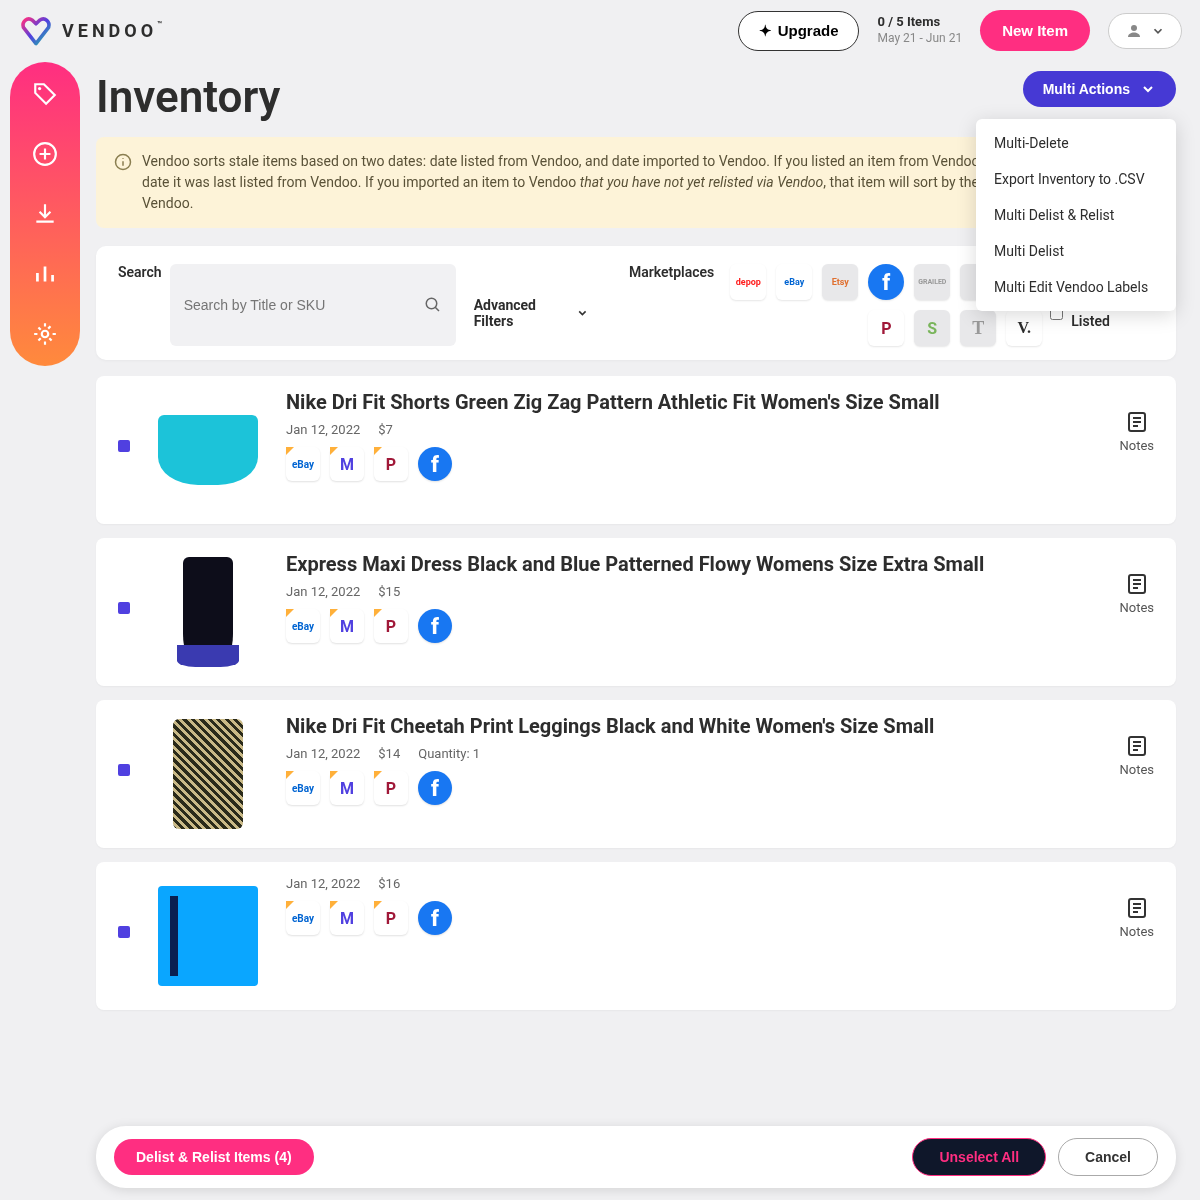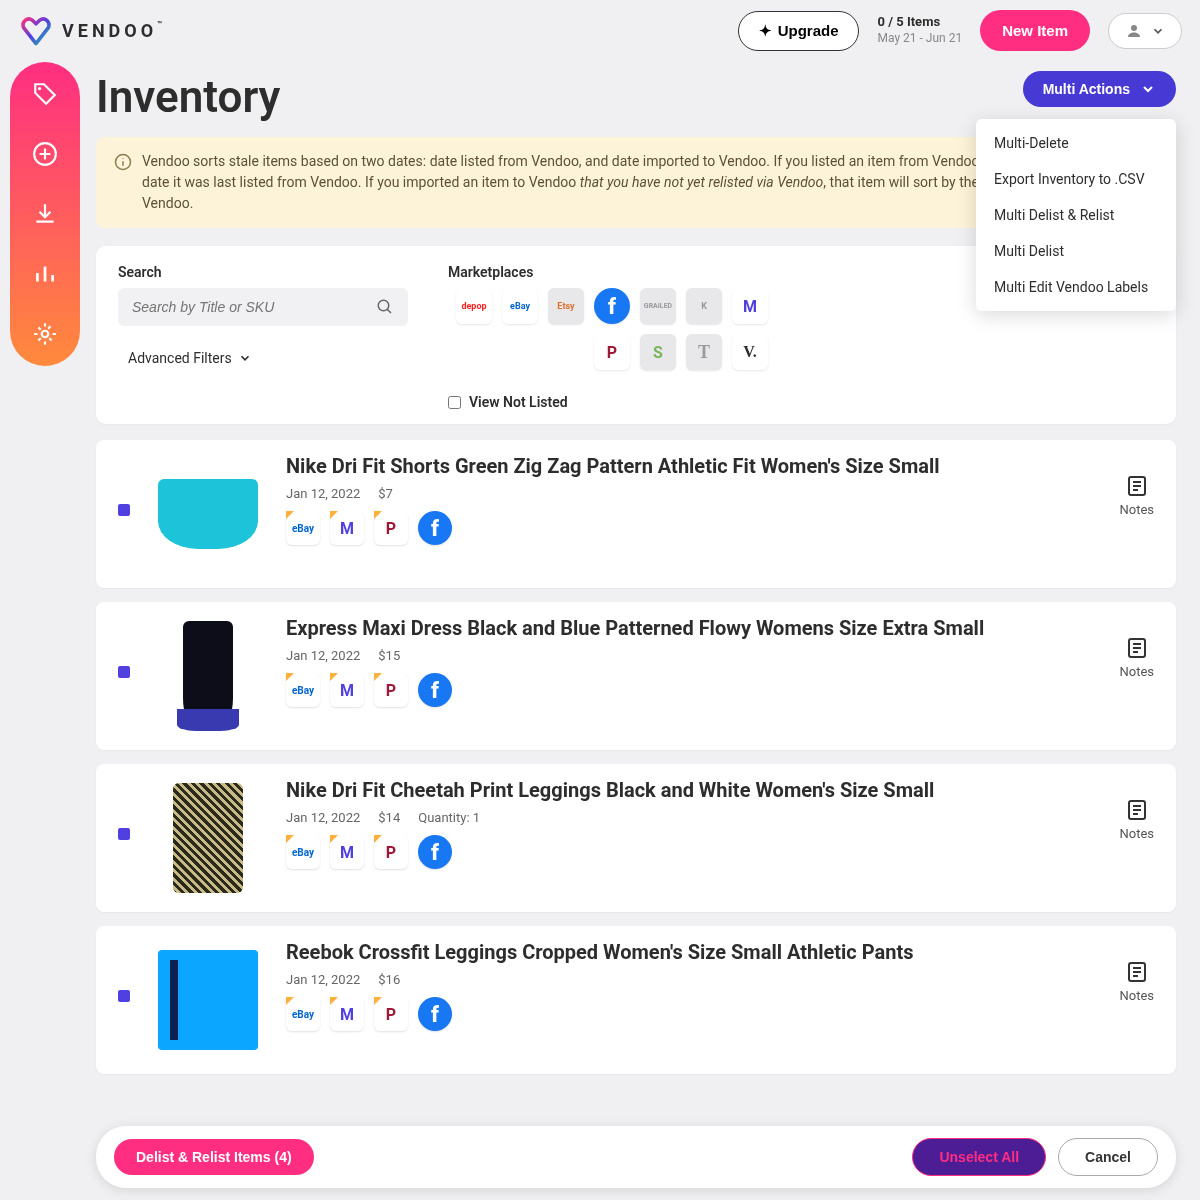--- a/index.html
+++ b/index.html
@@ -30,25 +30,25 @@
 .title-row { display: flex; justify-content: space-between; align-items: flex-start; position: relative; }
 .multi-actions-btn { background: #4639d4; color: #fff; border: none; border-radius: 20px; padding: 10px 20px; font-size: 14px; font-weight: 600; display: flex; align-items: center; gap: 10px; cursor: pointer; }
 .dropdown { position: absolute; right: 0; top: 48px; background: #fff; border-radius: 6px; box-shadow: 0 4px 20px rgba(0,0,0,0.15); min-width: 200px; padding: 6px 0; z-index: 20; }
 .dropdown-item { padding: 10px 18px; font-size: 14px; cursor: pointer; }
 
 .info-banner { background: #fdf3d8; border-radius: 8px; padding: 14px 18px; font-size: 14px; line-height: 1.5; color: #5a5238; display: flex; gap: 10px; margin-bottom: 18px; }
 .info-banner em { font-style: italic; }
 
 .filter-card { background: #fff; border-radius: 10px; padding: 18px 22px 14px; margin-bottom: 16px; box-shadow: 0 1px 3px rgba(0,0,0,0.04); }
 .filter-row { display: flex; gap: 40px; }
-.filter-col { display: flex; flex-direction: column; gap: 8px; }
+.filter-col { display: flex; flex-direction: row; gap: 8px; }
 .filter-label { font-size: 14px; font-weight: 600; }
 .search-box { background: #f1f1f3; border: none; border-radius: 6px; padding: 10px 14px; width: 290px; display: flex; align-items: center; justify-content: space-between; }
-.search-box input { background: transparent; border: none; outline: none; font-size: 14px; width: 240px; font-style: italic; }
-.adv-filters { display: flex; align-items: center; gap: 6px; font-size: 14px; font-weight: 400; margin-top: 16px; cursor: pointer; padding-left: 10px; }
+.search-box input { background: transparent; border: none; outline: none; font-size: 14px; width: 240px; }
+.adv-filters { display: flex; align-items: center; gap: 6px; font-size: 14px; font-weight: 700; margin-top: 16px; cursor: pointer; padding-left: 10px; }
 
 .mkt-grid { display: flex; flex-wrap: wrap; gap: 10px; max-width: 320px; justify-content: flex-end; }
 .mkt-chip { width: 36px; height: 36px; border-radius: 6px; background: #fff; box-shadow: 0 1px 2px rgba(0,0,0,0.1); display: flex; align-items: center; justify-content: center; font-size: 9px; font-weight: 700; cursor: pointer; }
 .mkt-chip.dim { background: #e8e8ea; color: #999; }
 .chip-fb { background: #1877f2; color: #fff; border-radius: 50%; font-size: 22px; font-weight: 800; }
 
 .labels-box { background: #f1f1f3; border-radius: 6px; width: 290px; height: 36px; }
 
 .view-not-listed { display: flex; align-items: center; gap: 8px; font-size: 14px; font-weight: 600; margin-top: 16px; margin-left: 330px; }
 
@@ -63,21 +63,21 @@
 .badge { width: 34px; height: 34px; border-radius: 6px; background: #fff; box-shadow: 0 1px 2px rgba(0,0,0,0.12); display: flex; align-items: center; justify-content: center; font-size: 10px; font-weight: 700; position: relative; }
 .badge::before { content: ''; position: absolute; top: 0; left: 0; border-style: solid; border-width: 8px 8px 0 0; border-color: #ffb03a transparent transparent transparent; }
 .badge-fb { background: #1877f2; color:#fff; border-radius:50%; font-size:22px; font-weight:800; }
 .badge-fb::before { display:none; }
 .notes { display: flex; flex-direction: column; align-items: center; gap: 4px; color: #555; font-size: 13px; margin-top: 20px; cursor: pointer; }
 
 
 .bottom-bar { position: absolute; bottom: 12px; left: 96px; right: 24px; background: #fff; border-radius: 30px; box-shadow: 0 2px 12px rgba(0,0,0,0.12); padding: 12px 18px; display: flex; align-items: center; justify-content: space-between; }
 .primary-pill { background: #ff2e81; color: #fff; border: none; border-radius: 20px; padding: 10px 22px; font-size: 14px; font-weight: 600; cursor: pointer; }
 .bottom-right { display: flex; gap: 12px; }
-.outline-pill { border: 1px solid #ff2e81; color: #ff2e81; background: #4c1d95; border-radius: 20px; padding: 10px 26px; font-size: 14px; font-weight: 600; cursor: pointer; }
+.outline-pill { border: 1px solid #ff2e81; color: #ff2e81; background: #0f172a; border-radius: 20px; padding: 10px 26px; font-size: 14px; font-weight: 600; cursor: pointer; }
 .outline-grey { border: 1px solid #aaa; color: #333; background: #fff; border-radius: 20px; padding: 10px 26px; font-size: 14px; font-weight: 600; cursor: pointer; }
 
 
 .prod-shorts { width: 100px; height: 70px; background: #1cc3d9; border-radius: 6px 6px 40% 40%; }
 .prod-dress { width: 50px; height: 110px; background: #0d0d1a; border-radius: 6px 6px 30% 30%; position:relative;}
 .prod-dress::after{content:'';position:absolute;bottom:0;left:-6px;right:-6px;height:22px;background:#3a3ab0;border-radius:0 0 30% 30%;}
 .prod-leggings { width: 70px; height: 110px; background: repeating-linear-gradient(45deg,#2a2a1a,#2a2a1a 3px,#c9b987 3px,#c9b987 6px); border-radius:6px;}
 .prod-blue-leg { width: 100px; height: 100px; background: #0aa6ff; border-radius:4px; position:relative;}
 .prod-blue-leg::before{content:'';position:absolute;left:12px;top:10px;width:8px;height:80px;background:#0a2050;}
 svg { display: block; }
@@ -306,21 +306,20 @@
       <span>Notes</span>
     </div>
   </div>
 
   <div class="item-row">
     <div class="checkbox"></div>
     <div class="thumb">
         <div class="prod-blue-leg"></div>
       </div>
     <div class="item-body">
-      <div class="item-title">Reebok Crossfit Leggings Cropped Women's Size Small Athletic Pants</div>
       <div class="meta">
         <span>Jan 12, 2022</span>
         <span>$16</span>
       </div>
       <div class="badges">
         <div class="badge" style="color:#0064d2">eBay</div>
         <div class="badge" style="color:#5040e0;font-size:16px">M</div>
         <div class="badge" style="color:#a01838;font-size:16px">P</div>
         <div class="badge badge-fb">f</div>
       </div>

